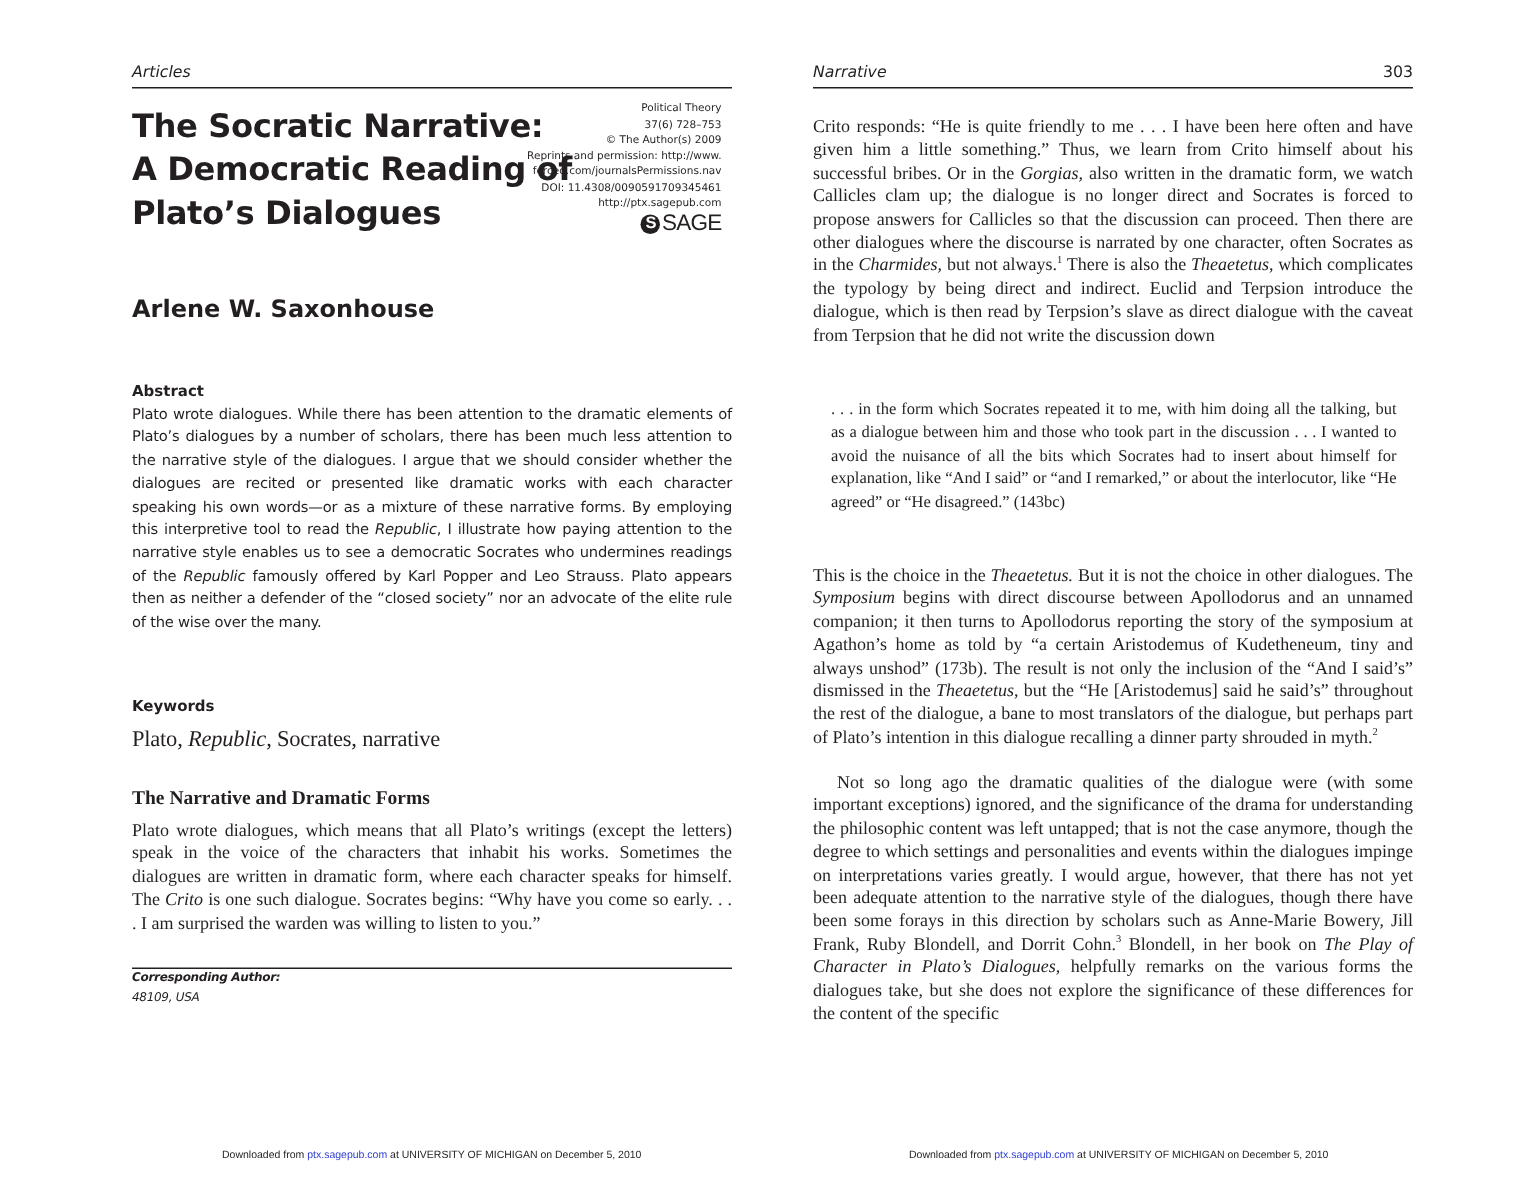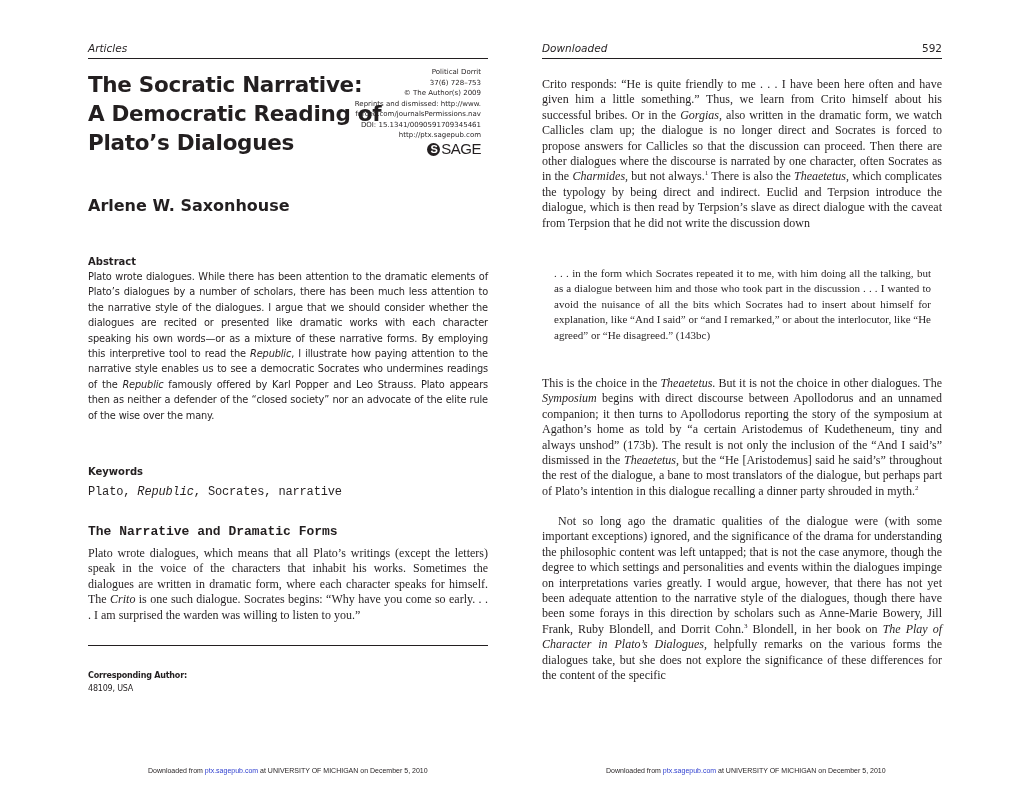--- a/index.html
+++ b/index.html
@@ -20,27 +20,27 @@
   .sage-logo { display: inline-flex; align-items: center; gap: 1px; margin-top: 2px; font-family: "Liberation Sans", sans-serif; font-size: 15px; letter-spacing: -0.5px; font-weight: normal; }
   .sage-mark { display: inline-block; width: 13px; height: 13px; border-radius: 50%; background: #231f20; color: #fff; font-size: 11px; line-height: 13px; text-align: center; font-weight: bold; }
 
   .author { position: absolute; top: 196px; left: 0; font-family: "DejaVu Sans", sans-serif; font-weight: bold; font-size: 16px; color: #231f20; }
 
   .section-label { font-family: "DejaVu Sans", sans-serif; font-weight: bold; font-size: 10px; color: #231f20; }
   .abstract { position: absolute; top: 256px; left: 0; width: 400px; }
   .abstract-text { font-family: "DejaVu Sans", sans-serif; font-size: 9.8px; line-height: 15.4px; text-align: justify; margin-top: 2px; color: #231f20; letter-spacing: -0.15px; }
 
   .keywords { position: absolute; top: 466px; left: 0; width: 400px; }
-  .keywords-text { font-family: Liberation Mono, monospace; font-size: 12px; margin-top: 8px; letter-spacing: -0.15px; }
+  .keywords-text { font-family: Liberation Serif, serif; font-size: 15px; margin-top: 8px; letter-spacing: -0.15px; }
 
-  .section-heading { position: absolute; top: 524px; left: 0; font-family: Liberation Mono, monospace; font-weight: bold; font-size: 13px; color: #231f20; }
+  .section-heading { position: absolute; top: 524px; left: 0; font-family: Liberation Serif, serif; font-weight: bold; font-size: 13px; color: #231f20; }
   .body-text { font-family: "Liberation Serif", serif; font-size: 12px; line-height: 15.4px; text-align: justify; color: #231f20; }
   .left-body { position: absolute; top: 546px; left: 0; width: 400px; }
 
-  .footnote { position: absolute; top: 645px; left: 0; width: 400px; border-top: 1px solid #231f20; padding-top: 24px; font-family: "DejaVu Sans", sans-serif; font-size: 8px; line-height: 12.5px; color: #231f20; letter-spacing: -0.2px; }
+  .footnote { position: absolute; top: 645px; left: 0; width: 400px; border-top: 1px solid #231f20; padding-top: 0; font-family: "DejaVu Sans", sans-serif; font-size: 8px; line-height: 12.5px; color: #231f20; letter-spacing: -0.2px; font-style: italic; }
   .footnote .fn-label { font-weight: bold; display: block; }
   .footnote .fn-line { display: block; }
 
   .download-note { position: absolute; top: 767px; font-family: "Liberation Sans", sans-serif; font-size: 7px; color: #231f20; white-space: nowrap; }
   #download-left { left: 60px; }
   #download-right { left: 64px; }
   .download-note .link { color: #2f3fcf; }
 
   .right-col { position: absolute; left: 0; width: 400px; }
   #right-para-1 { top: 77px; }
@@ -59,26 +59,26 @@
     <span class="rh-left">Articles</span>
   </div>
 
   <div class="title-block">
     <span class="title-line">The Socratic Narrative:</span>
     <span class="title-line">A Democratic Reading of</span>
     <span class="title-line">Plato’s Dialogues</span>
   </div>
 
   <div class="meta-block">
-    <span class="meta-line">Political Dorrit</span>
+    <span class="meta-line">Political Theory</span>
     <span class="meta-line">37(6) 728–753</span>
     <span class="meta-line">© The Author(s) 2009</span>
-    <span class="meta-line">Reprints and dismissed: http://www.</span>
+    <span class="meta-line">Reprints and permission: http://www.</span>
     <span class="meta-line">forced.com/journalsPermissions.nav</span>
-    <span class="meta-line">DOI: 15.1341/0090591709345461</span>
+    <span class="meta-line">DOI: 11.4308/0090591709345461</span>
     <span class="meta-line">http://ptx.sagepub.com</span>
     <span class="sage-logo">
       <span class="sage-mark">S</span>
       <span>SAGE</span>
     </span>
   </div>
 
   <div class="author">Arlene W. Saxonhouse</div>
 
   <div class="abstract">
@@ -98,22 +98,22 @@
   <div class="footnote">
     <span class="fn-label">Corresponding Author:</span>
     <span class="fn-line">48109, USA</span>
   </div>
 
   <div class="download-note" id="download-left"><span>Downloaded from </span><span class="link">ptx.sagepub.com</span><span> at UNIVERSITY OF MICHIGAN on December 5, 2010</span></div>
 </div>
 
 <div class="page" id="page-right">
   <div class="running-head">
-    <span class="rh-left">Downloaded</span>
-    <span class="rh-right">592</span>
+    <span class="rh-left">Narrative</span>
+    <span class="rh-right">303</span>
   </div>
 
   <div class="right-col body-text" id="right-para-1"><span>Crito responds: “He is quite friendly to me . . . I have been here often and have given him a little something.” Thus, we learn from Crito himself about his successful bribes. Or in the </span><em>Gorgias,</em><span> also written in the dramatic form, we watch Callicles clam up; the dialogue is no longer direct and Socrates is forced to propose answers for Callicles so that the discussion can proceed. Then there are other dialogues where the discourse is narrated by one character, often Socrates as in the </span><em>Charmides,</em><span> but not always.</span><sup>1</sup><span> There is also the </span><em>Theaetetus</em><span>, which complicates the typology by being direct and indirect. Euclid and Terpsion introduce the dialogue, which is then read by Terpsion’s slave as direct dialogue with the caveat from Terpsion that he did not write the discussion down</span></div>
 
   <div class="block-quote">. . . in the form which Socrates repeated it to me, with him doing all the talking, but as a dialogue between him and those who took part in the discussion . . . I wanted to avoid the nuisance of all the bits which Socrates had to insert about himself for explanation, like “And I said” or “and I remarked,” or about the interlocutor, like “He agreed” or “He disagreed.” (143bc)</div>
 
   <div class="right-col body-text" id="right-para-2"><span>This is the choice in the </span><em>Theaetetus.</em><span> But it is not the choice in other dialogues. The </span><em>Symposium</em><span> begins with direct discourse between Apollodorus and an unnamed companion; it then turns to Apollodorus reporting the story of the symposium at Agathon’s home as told by “a certain Aristodemus of Kudetheneum, tiny and always unshod” (173b). The result is not only the inclusion of the “And I said’s” dismissed in the </span><em>Theaetetus</em><span>, but the “He [Aristodemus] said he said’s” throughout the rest of the dialogue, a bane to most translators of the dialogue, but perhaps part of Plato’s intention in this dialogue recalling a dinner party shrouded in myth.</span><sup>2</sup></div>
 
   <div class="right-col body-text" id="right-para-3"><span>Not so long ago the dramatic qualities of the dialogue were (with some important exceptions) ignored, and the significance of the drama for understanding the philosophic content was left untapped; that is not the case anymore, though the degree to which settings and personalities and events within the dialogues impinge on interpretations varies greatly. I would argue, however, that there has not yet been adequate attention to the narrative style of the dialogues, though there have been some forays in this direction by scholars such as Anne-Marie Bowery, Jill Frank, Ruby Blondell, and Dorrit Cohn.</span><sup>3</sup><span> Blondell, in her book on </span><em>The Play of Character in Plato’s Dialogues</em><span>, helpfully remarks on the various forms the dialogues take, but she does not explore the significance of these differences for the content of the specific</span></div>
 

